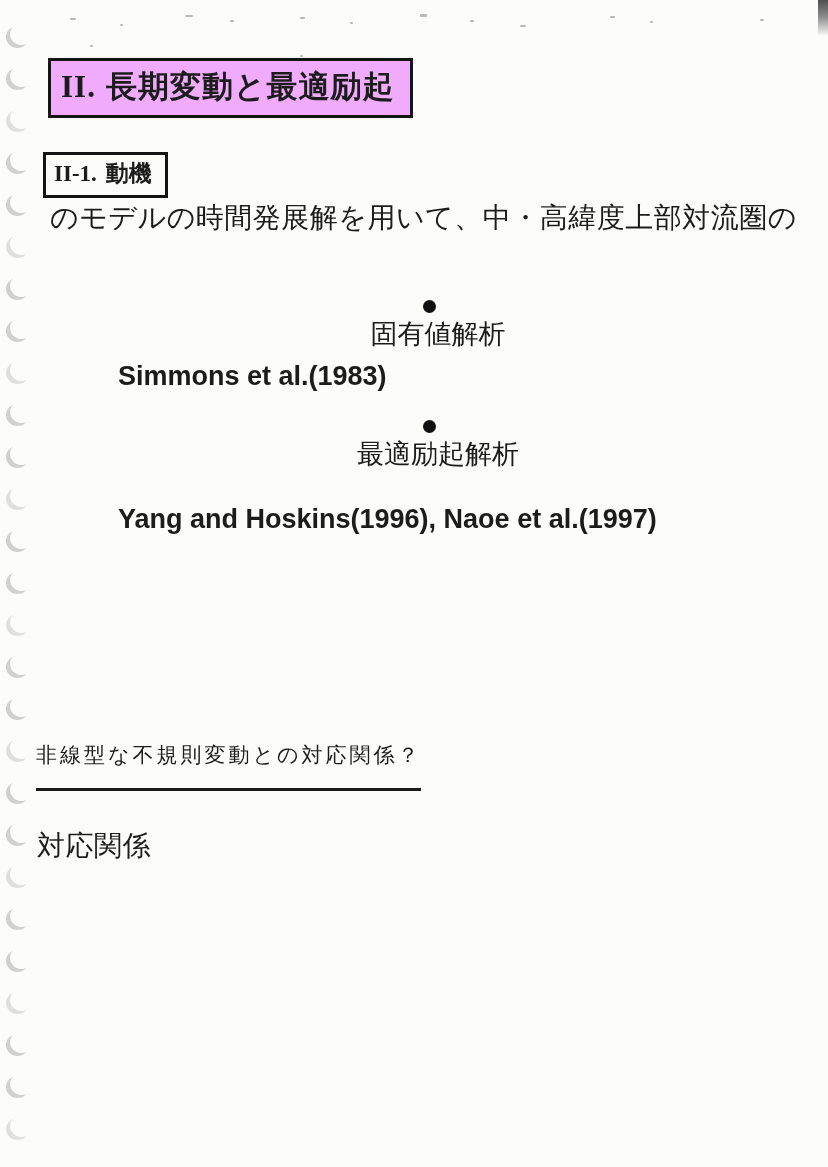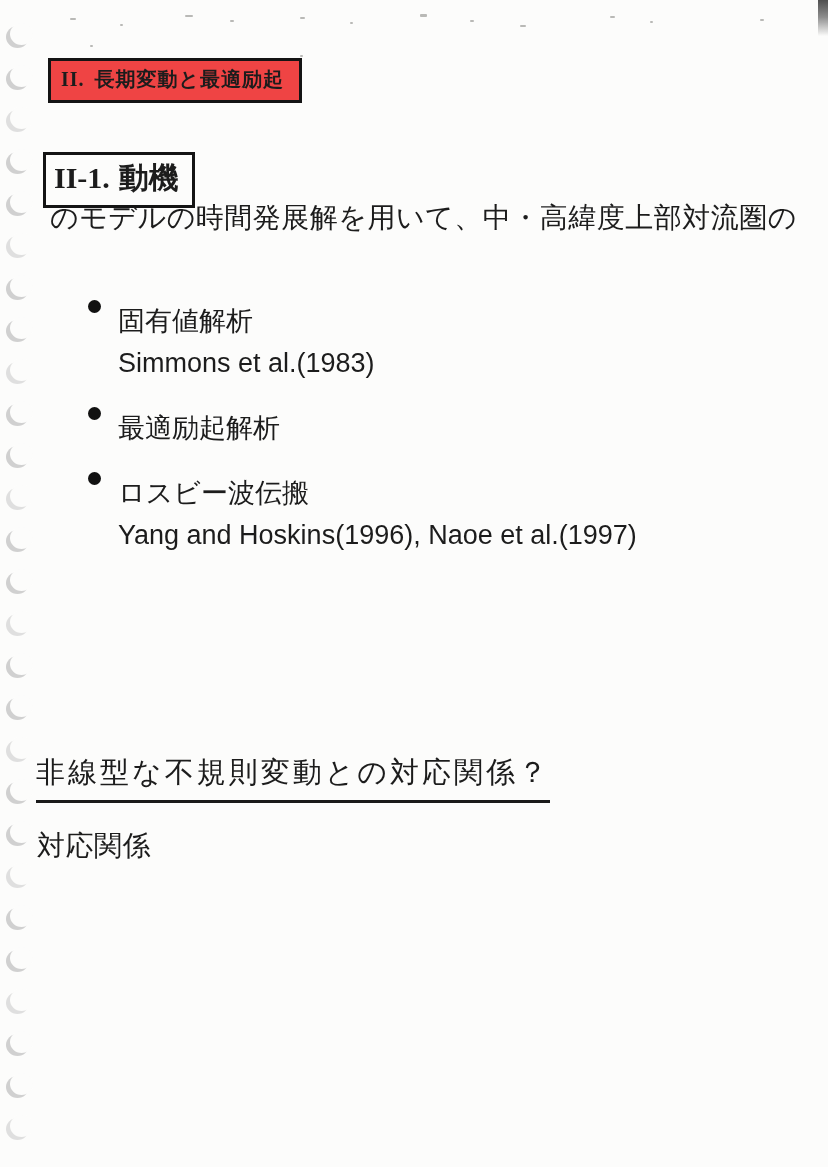--- a/index.html
+++ b/index.html
@@ -29,59 +29,58 @@
   .corner-smudge{
     position:absolute;right:0;top:0;width:10px;height:38px;
     background:linear-gradient(180deg,#4f4f4f 0%,#8d8d8d 45%,rgba(200,200,200,0) 95%);
     filter:blur(0.7px);
   }
   
   .title-box{
     position:absolute;left:48px;top:58px;
     border:3px solid #141414;
     padding:5px 15px 7px 10px;
-    font-size:20px;font-weight:bold;letter-spacing:1px;
-    white-space:nowrap;background:#ef4444;
+    font-size:31px;font-weight:bold;letter-spacing:1px;
+    white-space:nowrap;background:#f0abfc;
   }
   .title-box .numeral{font-family:"Liberation Serif","DejaVu Serif",serif;margin-right:10px;}
   .section-box{
     position:absolute;left:43px;top:152px;
     border:3px solid #141414;
     padding:3px 13px 6px 8px;
-    font-size:30px;font-weight:bold;
+    font-size:23px;font-weight:bold;
     white-space:nowrap;background:#fcfcfb;
   }
   .section-box .numeral{margin-right:9px;}
   
   .intro{
     position:absolute;left:50px;top:198px;width:775px;
     font-size:28px;line-height:40px;letter-spacing:0.5px;
     white-space:nowrap;
   }
   
   .bullets{
     position:absolute;left:88px;top:300px;width:700px;
     font-family:"Liberation Sans","DejaVu Sans",sans-serif;
     font-size:27px;line-height:42px;
   }
   .bullet-group{margin-bottom:23px;}
-  .bullet-head{display:flex;}
+  .bullet-head{display:flex;align-items:center;flex-direction:column;}
   .dot{
     width:13px;height:13px;border-radius:50%;background:#111;
     margin-right:17px;flex:0 0 auto;
   }
   .bullet-label{white-space:nowrap;}
-  .refs{margin-left:30px;white-space:nowrap;}
+  .refs{margin-left:30px;white-space:nowrap;font-weight:bold;}
   
   .question{
     position:absolute;left:36px;top:741px;
-    font-size:29px;letter-spacing:3px;
-    padding-bottom:7px;border-bottom:3px solid #1a1a1a;
+    font-size:21px;letter-spacing:3px;
+    padding-bottom:19px;border-bottom:3px solid #1a1a1a;
     white-space:nowrap;
-    margin-top:12px;
   }
   
   .conclusion{
     position:absolute;left:37px;top:824px;width:780px;
     font-size:28px;line-height:43px;letter-spacing:0.5px;
     white-space:nowrap;
   }
 </style>
 </head>
 <body>
@@ -160,24 +159,20 @@
     </div>
 
     <div class="bullet-group">
       <div class="bullet-head">
         <span class="dot"></span>
         <span class="bullet-label">最適励起解析</span>
       </div>
     </div>
 
     <div class="bullet-group">
-      <div class="bullet-head">
-        <span class="dot"></span>
-        <span class="bullet-label">ロスビー波伝搬</span>
-      </div>
       <div class="refs">
         <div>Yang and Hoskins(1996), Naoe et al.(1997)</div>
       </div>
     </div>
 
   </div>
 
   <div class="question">非線型な不規則変動との対応関係？</div>
 
   <div class="conclusion">

